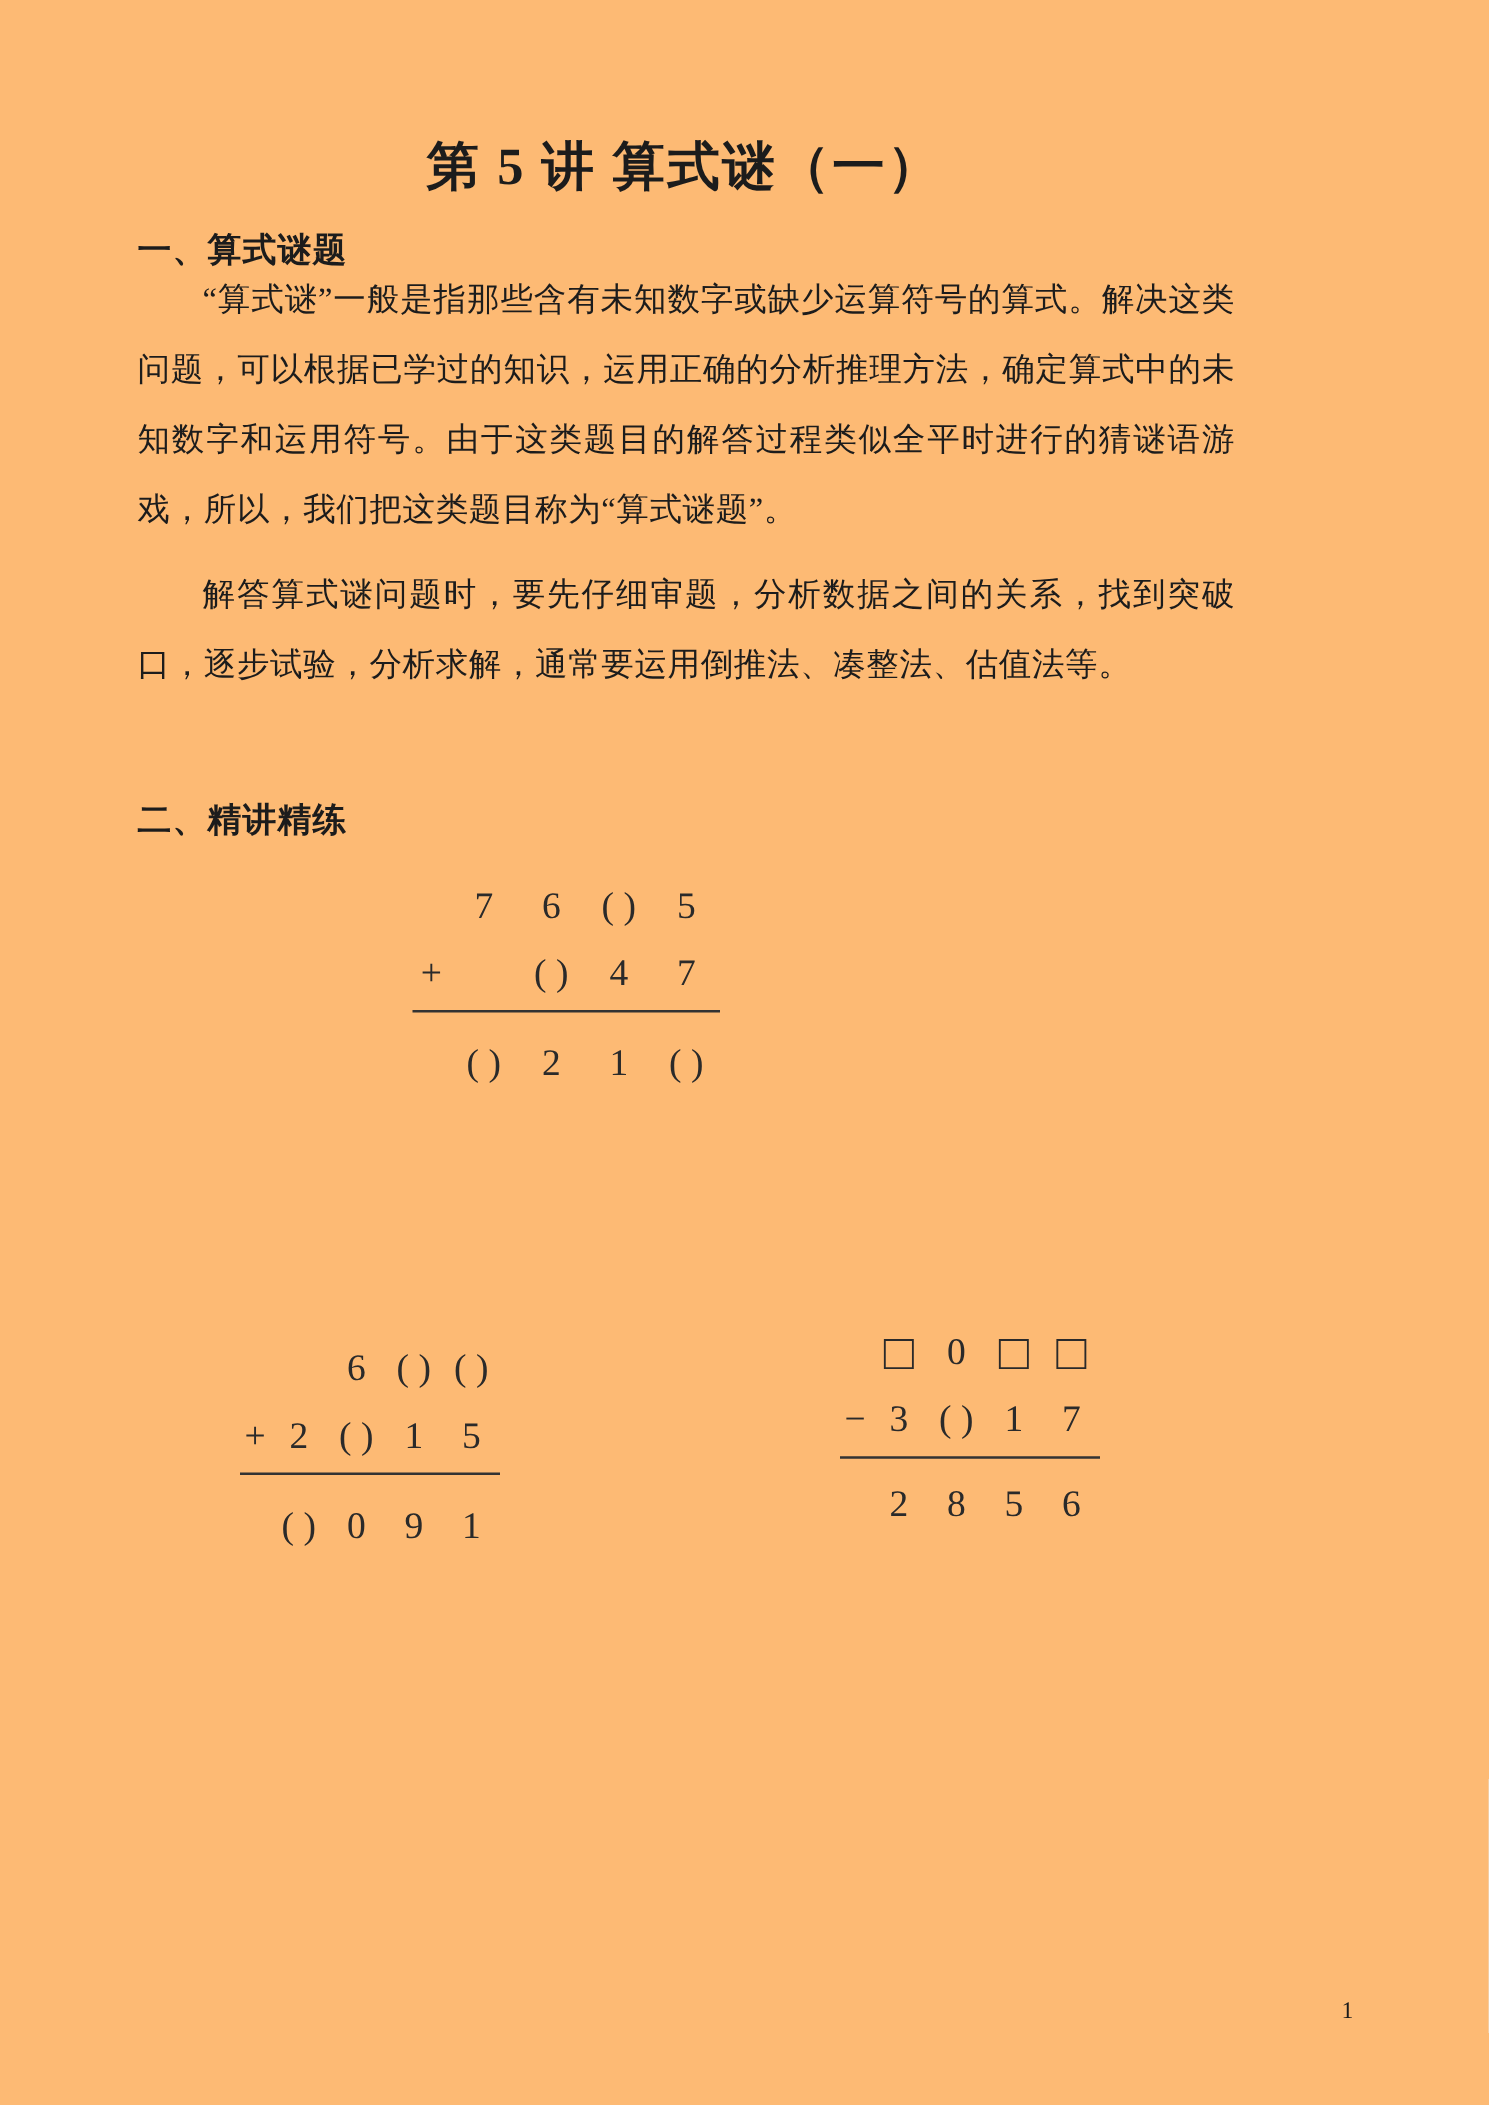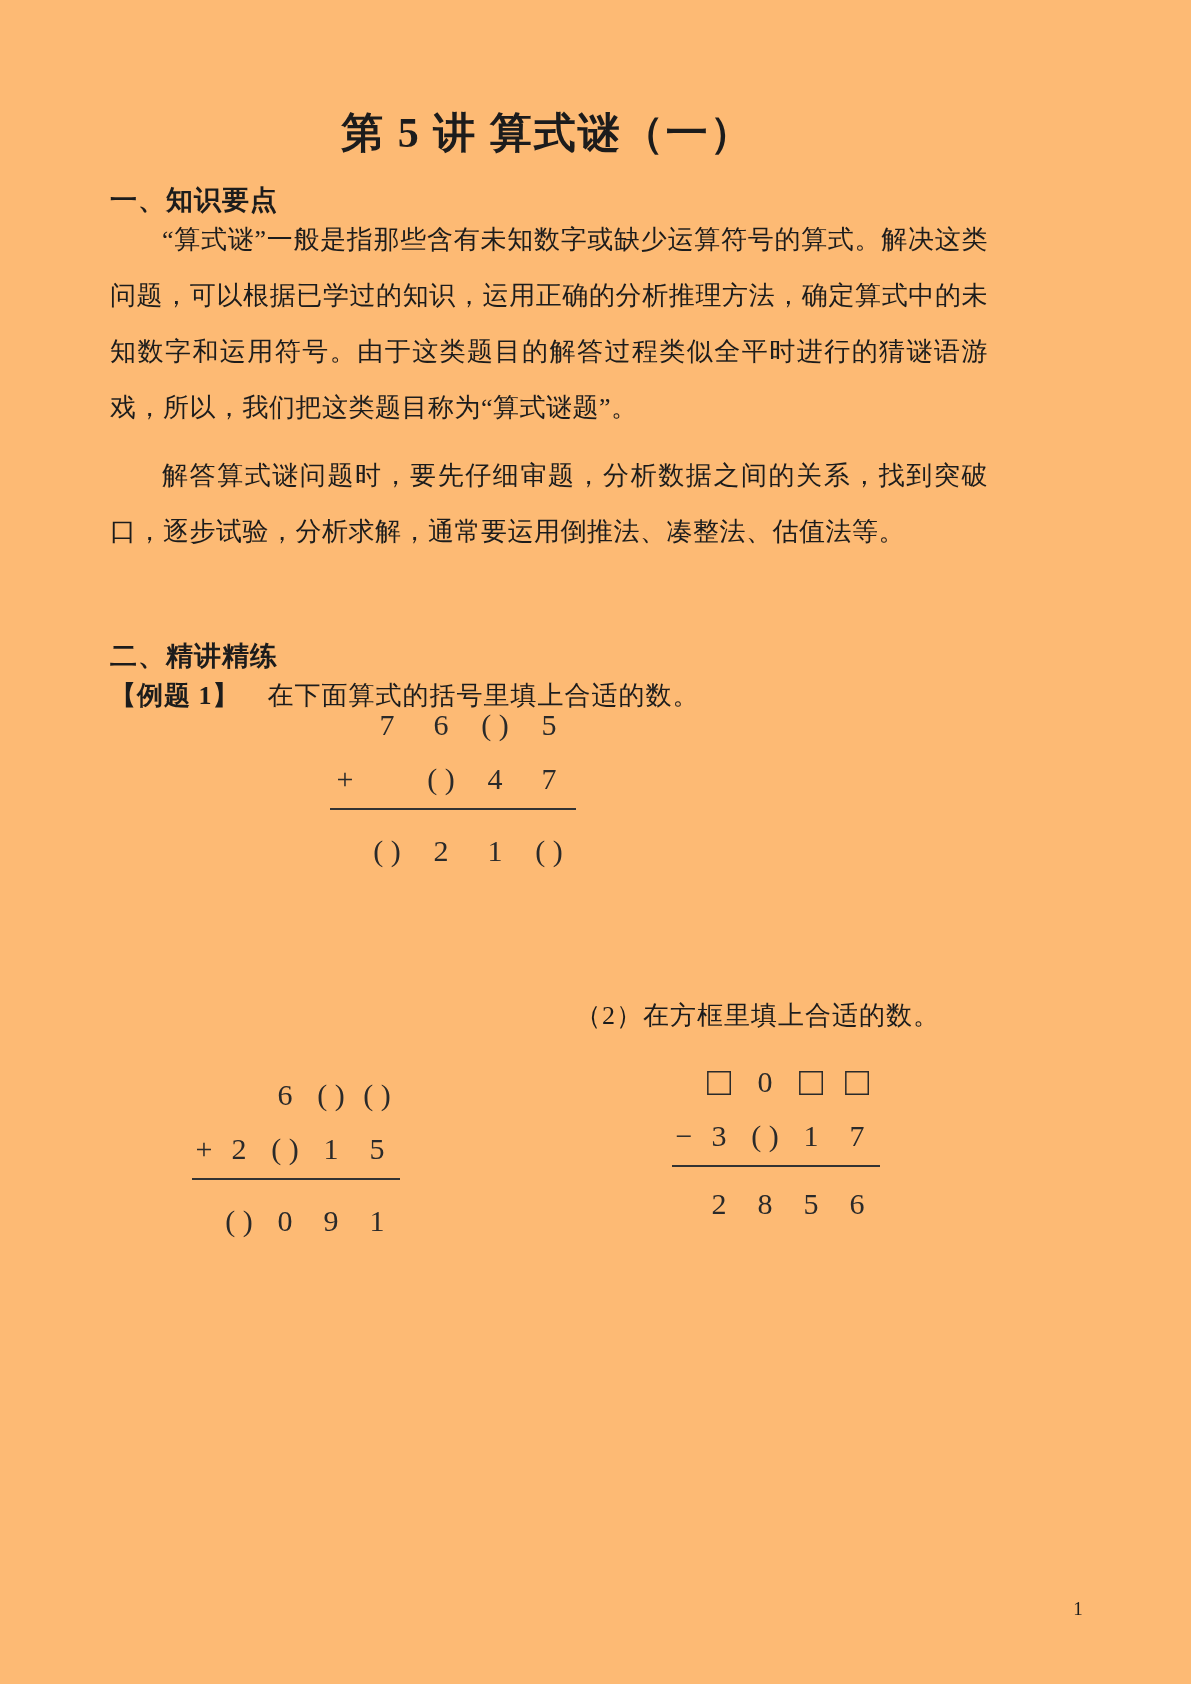--- a/index.html
+++ b/index.html
@@ -58,31 +58,28 @@
     font-size:19px;text-align:center;
   }
 </style>
 </head>
 <body>
 
 <div class="page">
 
   <div class="abs doc-title">第 5 讲 算式谜（一）</div>
 
-  <div class="abs sec-heading" style="top:182px;">一、知识要点</div>
+  <div class="abs sec-heading" style="top:182px;">一、算式谜题</div>
 
   <p class="abs body-para" style="top:212px;margin:0;">“算式谜”一般是指那些含有未知数字或缺少运算符号的算式。解决这类问题，可以根据已学过的知识，运用正确的分析推理方法，确定算式中的未知数字和运用符号。由于这类题目的解答过程类似全平时进行的猜谜语游戏，所以，我们把这类题目称为“算式谜题”。</p>
 
   <p class="abs body-para" style="top:448px;margin:0;">解答算式谜问题时，要先仔细审题，分析数据之间的关系，找到突破口，逐步试验，分析求解，通常要运用倒推法、凑整法、估值法等。</p>
 
   <div class="abs sec-heading" style="top:638px;">二、精讲精练</div>
 
-  <div class="abs example-line">
-    <span class="example-label">【例题 1】</span><span class="example-prompt">在下面算式的括号里填上合适的数。</span>
-  </div>
 
   <div class="abs puzzle" style="left:330px;top:698px;">
     <div class="prow">
       <span class="cell sign ex"></span>
       <span class="cell ex">7</span>
       <span class="cell ex">6</span>
       <span class="cell ex">( )</span>
       <span class="cell ex">5</span>
     </div>
     <div class="prow">
@@ -95,21 +92,20 @@
     <div class="hline"></div>
     <div class="prow sum-row">
       <span class="cell sign ex"></span>
       <span class="cell ex">( )</span>
       <span class="cell ex">2</span>
       <span class="cell ex">1</span>
       <span class="cell ex">( )</span>
     </div>
   </div>
 
-  <div class="abs sub-label" style="left:575px;">（2）在方框里填上合适的数。</div>
 
   <div class="abs puzzle" style="left:192px;top:1068px;">
     <div class="prow">
       <span class="cell sign"></span>
       <span class="cell"></span>
       <span class="cell">6</span>
       <span class="cell">( )</span>
       <span class="cell">( )</span>
     </div>
     <div class="prow">

